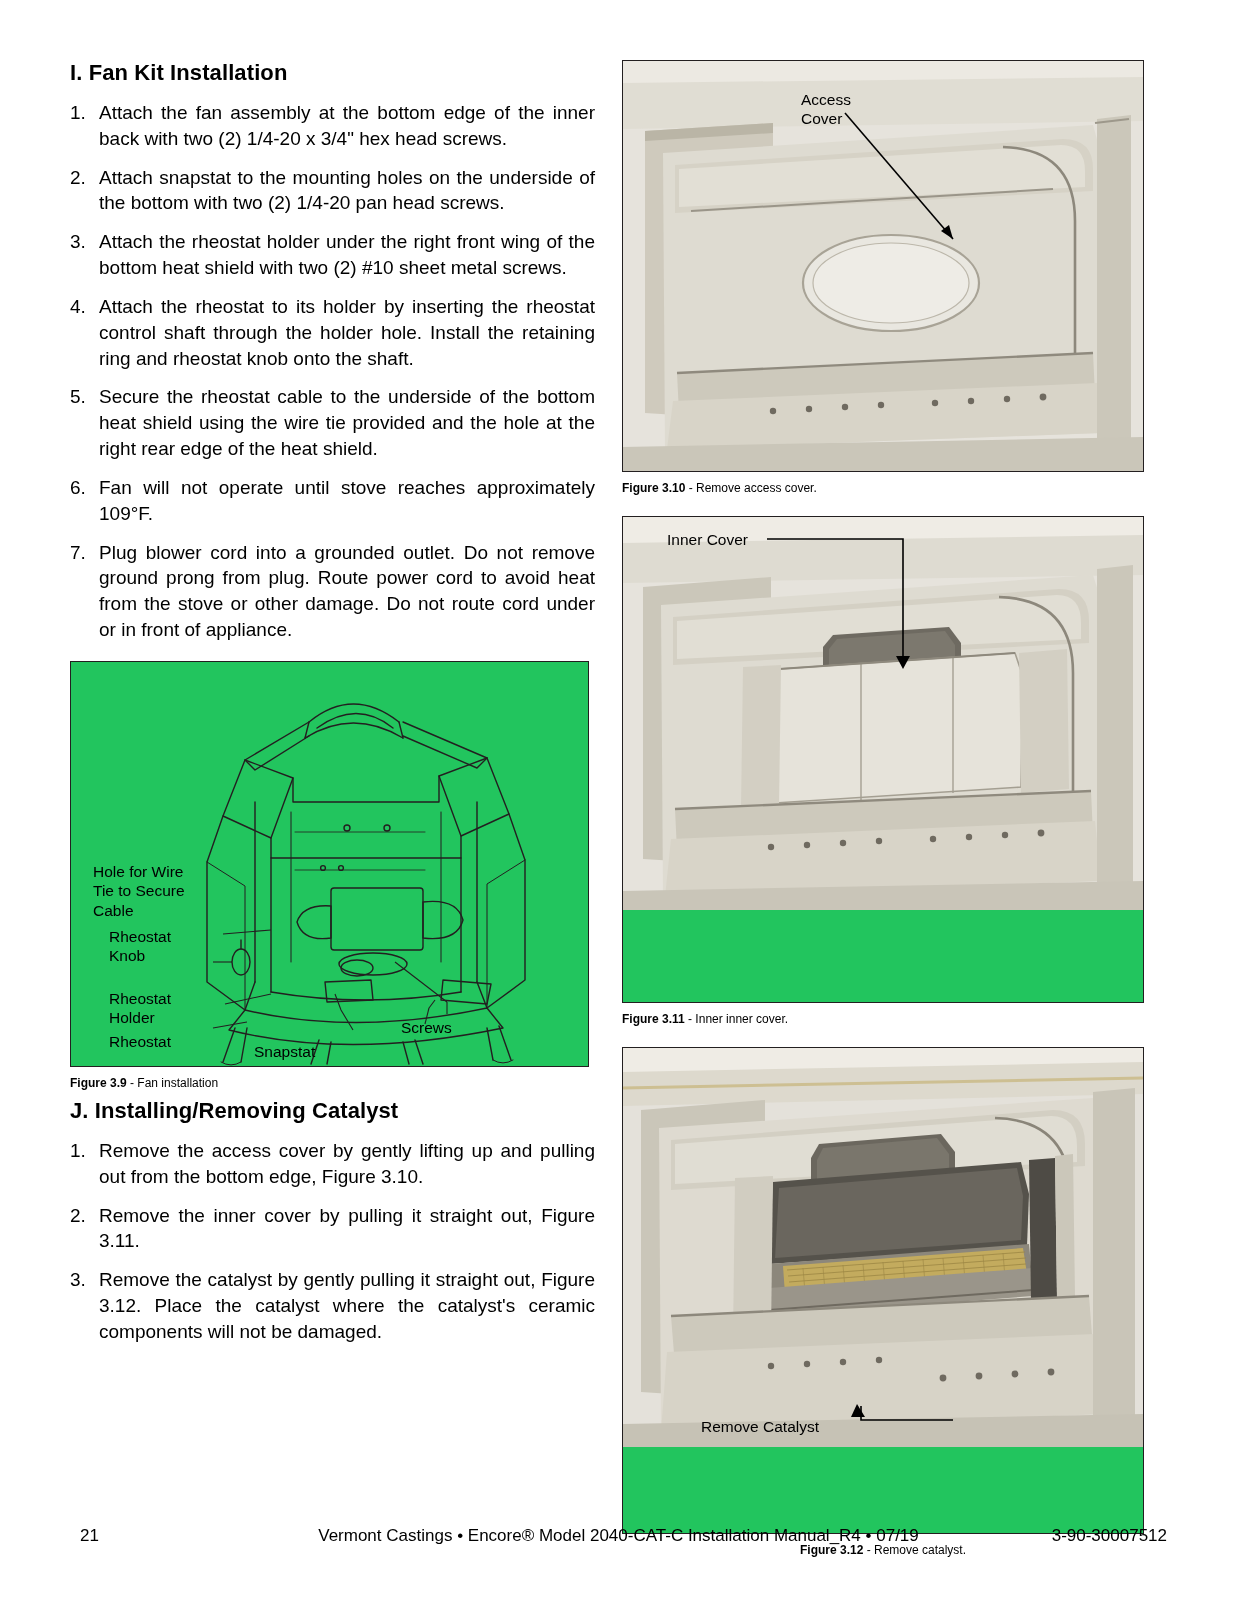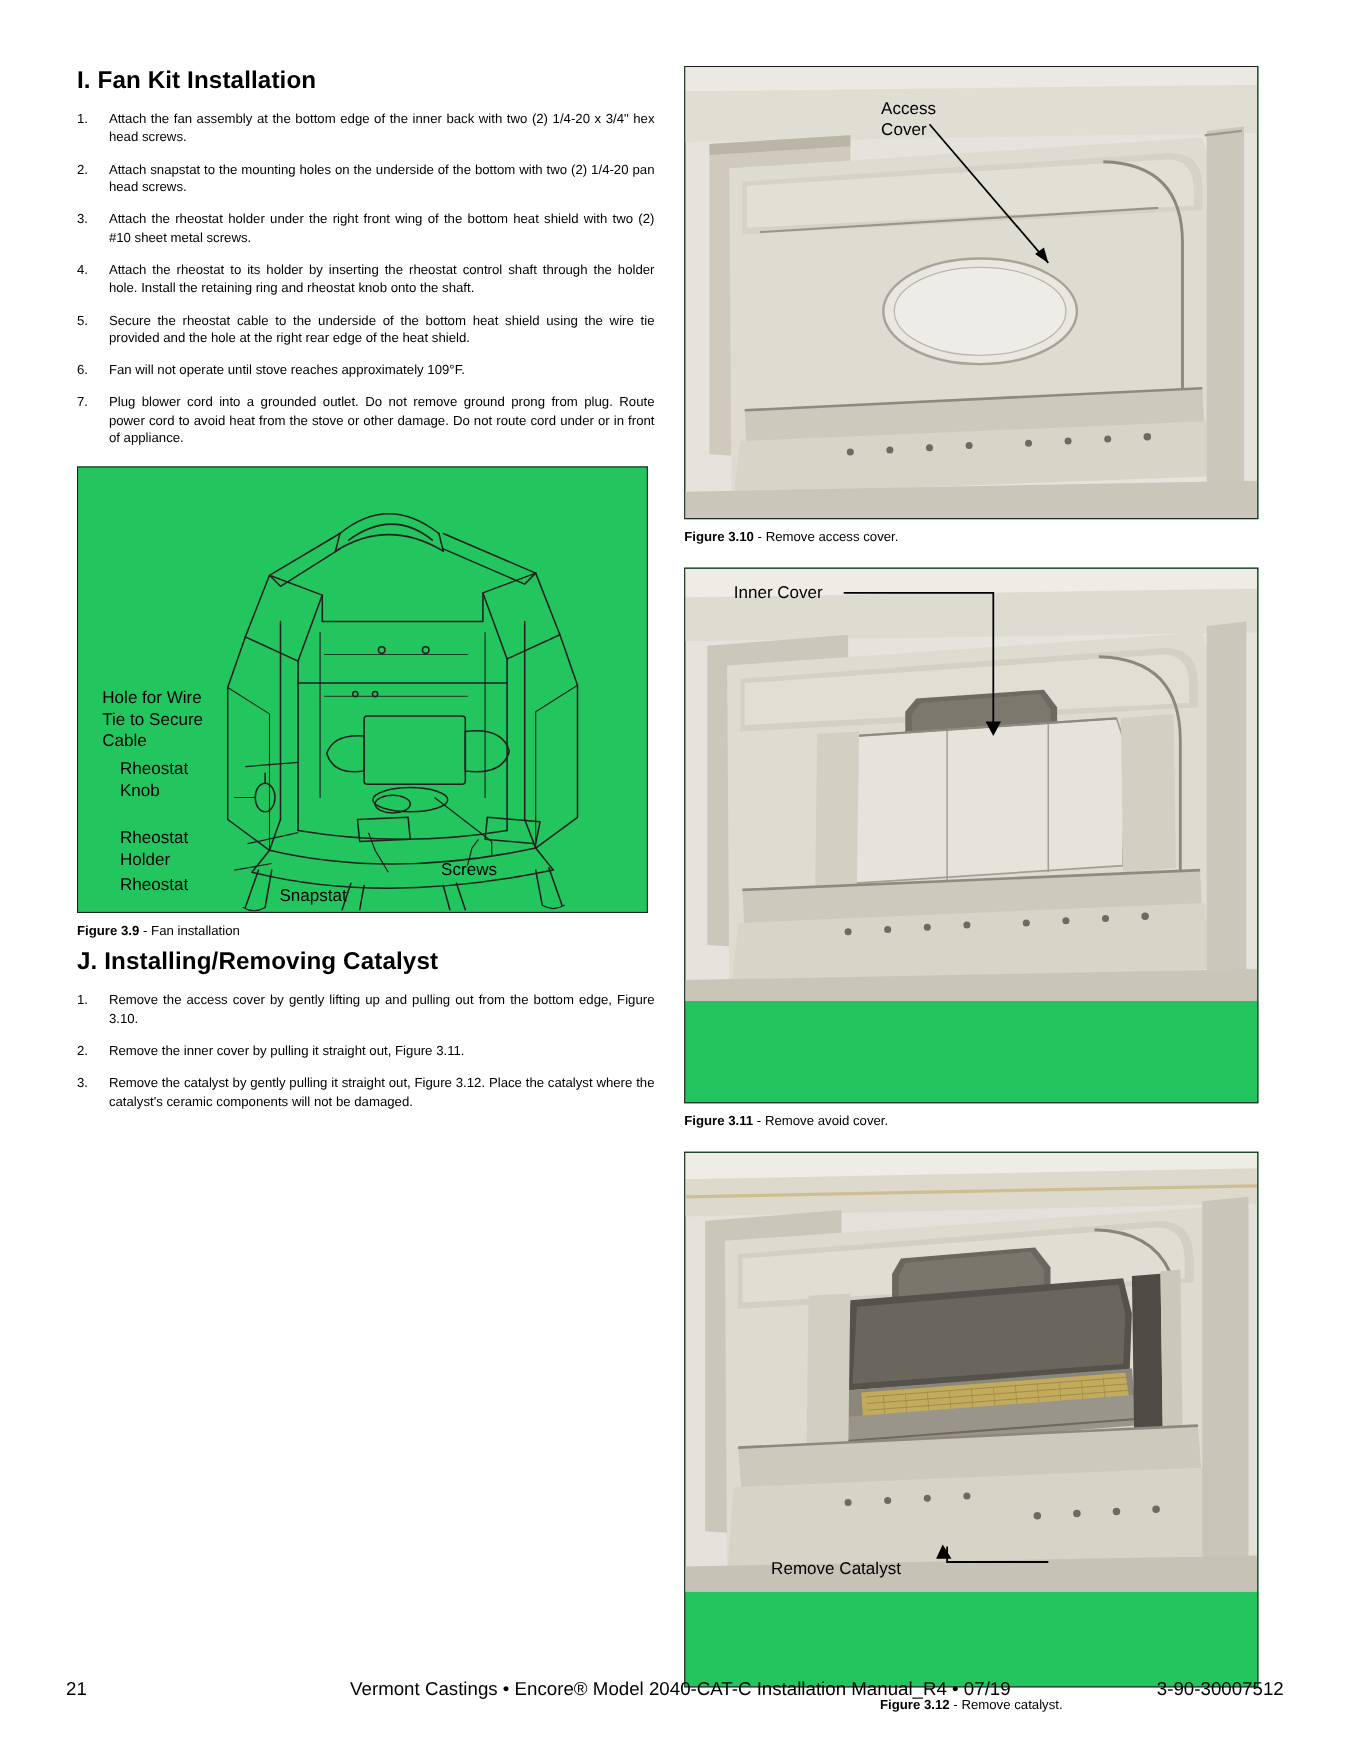--- a/index.html
+++ b/index.html
@@ -45,21 +45,21 @@
   ol.steps {
     margin: 0;
     padding: 0;
     list-style: none;
     counter-reset: step;
   }
   ol.steps li {
     position: relative;
     padding-left: 29px;
     margin-bottom: 13px;
-    font-size: 12px;
+    font-size: 19px;
     line-height: 1.36;
     text-align: justify;
   }
   ol.steps li::before {
     counter-increment: step;
     content: counter(step) ".";
     position: absolute;
     left: 0;
     top: 0;
     width: 24px;
@@ -115,21 +115,21 @@
   .footer {
     position: absolute;
     left: 0;
     bottom: 52px;
     width: 1237px;
     height: 22px;
     font-size: 17px;
   }
   .footer .pg {
     position: absolute;
-    left: 60px;
+    left: 80px;
     top: 0;
   }
   .footer .mid {
     position: absolute;
     left: 0;
     top: 0;
     width: 1237px;
     text-align: center;
   }
   .footer .code {
@@ -354,21 +354,21 @@
 
         <path d="M474 52 L510 48 L510 378 L474 374 Z" fill="#cbc7ba"></path>
 
         <path d="M0 374 L520 364 L520 393 L0 393 Z" fill="#c9c5b8"></path>
 
         <path d="M144 22 L280 22 L280 148" stroke="#000" stroke-width="1.6" fill="none"></path>
         <polygon points="280,152 273,139 287,139" fill="#000"></polygon>
       </svg>
       <div class="label-txt" style="left:44px; top:14px;">Inner Cover</div>
     </div>
-    <p class="figure-caption"><b>Figure 3.11</b><span> - Remove avoid cover.</span></p>
+    <p class="figure-caption"><b>Figure 3.11</b><span> - Inner inner cover.</span></p>
 
     <div class="fig-box photo" id="fig312" style="margin-top:21px;">
       <svg class="photo-inner" viewBox="0 0 520 399" preserveAspectRatio="none" xmlns="http://www.w3.org/2000/svg">
         <rect x="0" y="0" width="520" height="399" fill="#e4e1da"></rect>
         <rect x="0" y="0" width="520" height="24" fill="#efece5"></rect>
         <path d="M0 24 L520 14 L520 46 L0 58 Z" fill="#ddd9cd"></path>
         <path d="M0 40 L520 30" stroke="#cdbf92" stroke-width="3" fill="none"></path>
 
         <path d="M18 62 L142 52 L142 352 L18 344 Z" fill="#cac6b9"></path>
 

